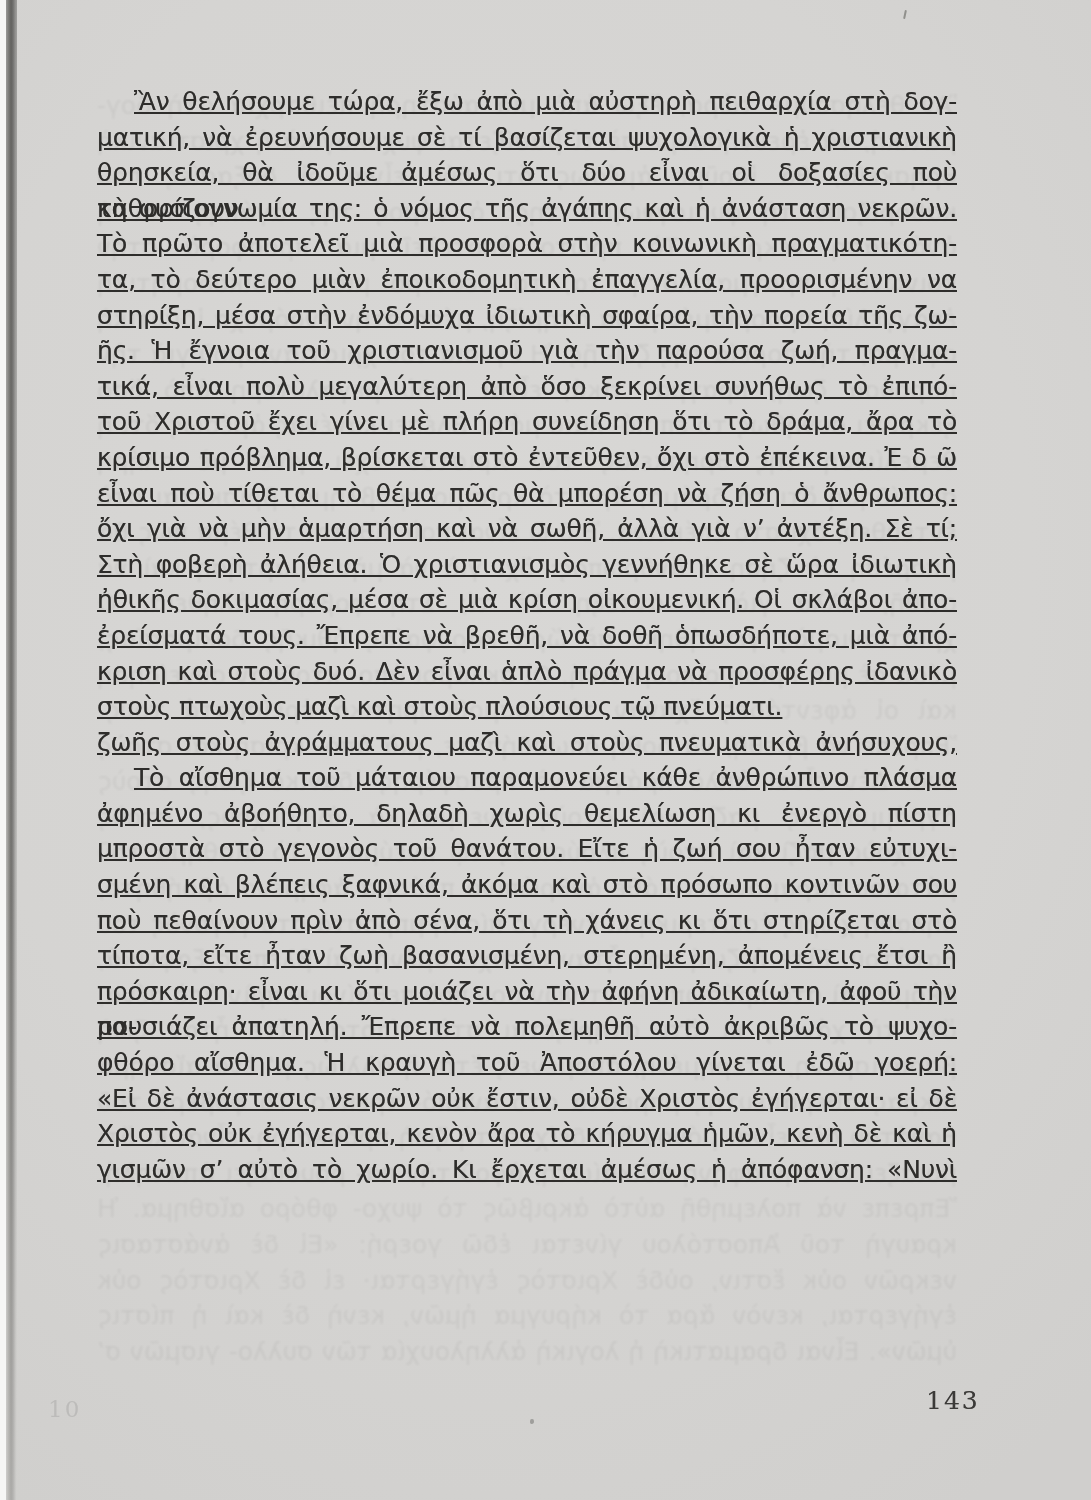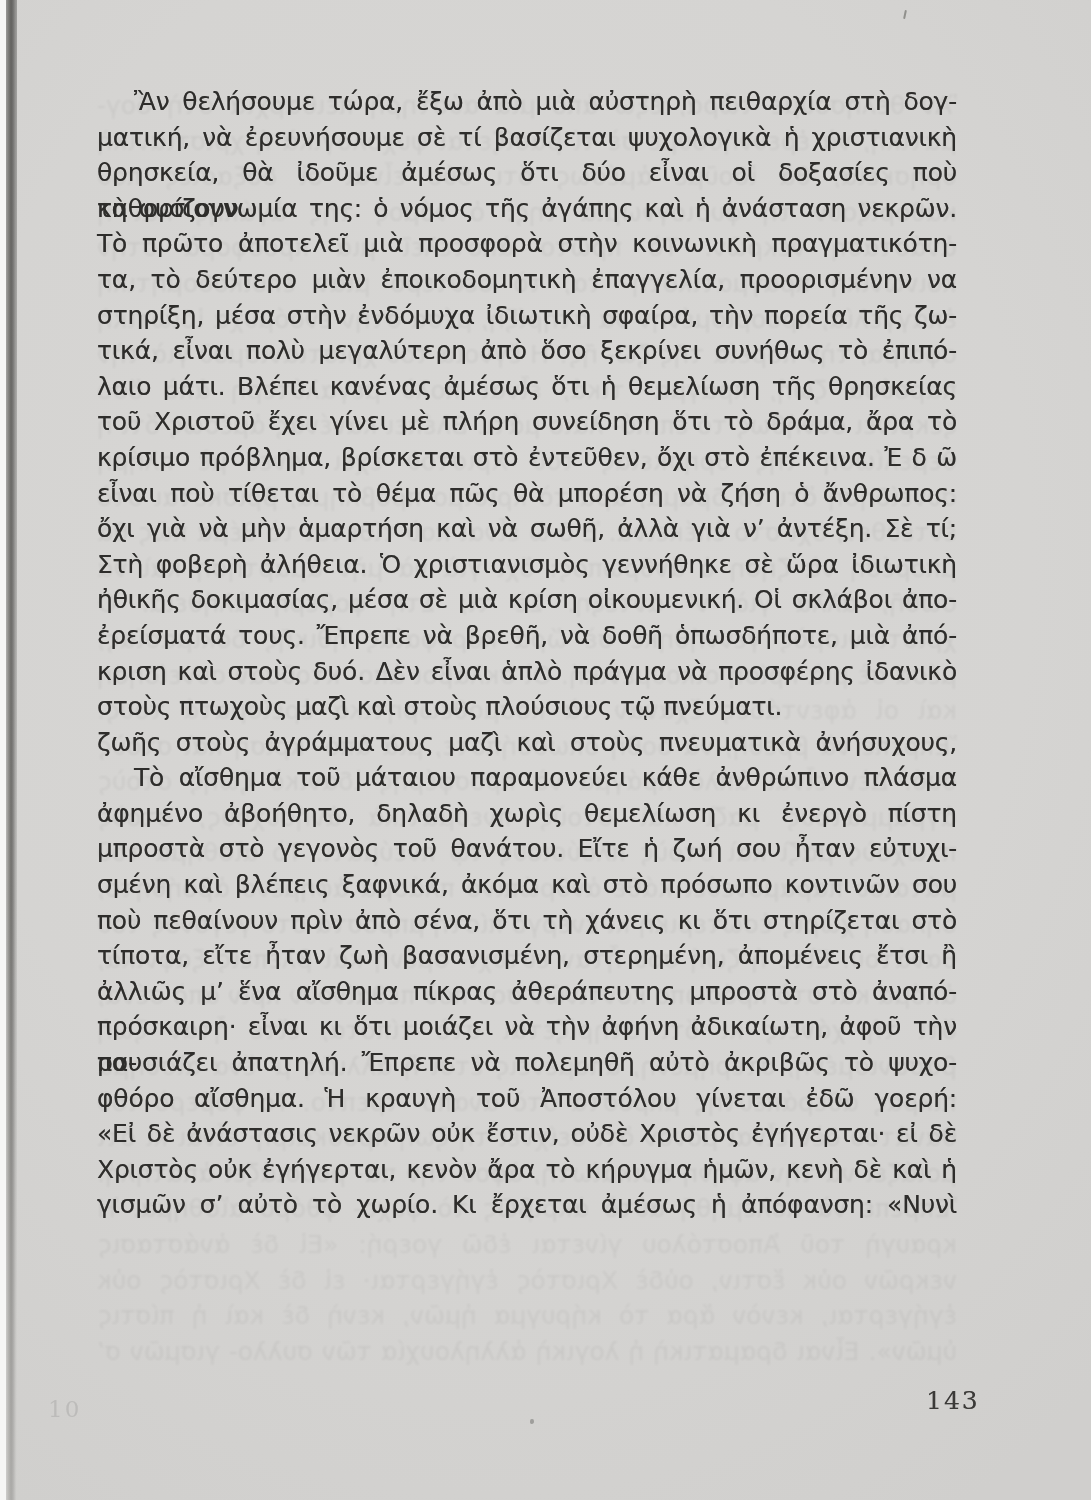--- a/index.html
+++ b/index.html
@@ -33,20 +33,21 @@
 
   
   .text-block {
     position: absolute; left: 97px; top: 84px; width: 860px;
     color: #2e2d2b;
     font-family: "DejaVu Sans", sans-serif;
     font-size: 25px;
     line-height: 35.6px;
     letter-spacing: -0.2px;
     text-shadow: 0 0 0.5px rgba(46,45,43,0.55);
+    text-decoration: underline;
   }
   .line {
     height: 35.6px;
     text-align: justify;
     text-align-last: justify;
   }
   .line.indent { padding-left: 37px; }
   .line.par-end { text-align-last: left; }
 
   
@@ -109,39 +110,38 @@
   <div class="bleed" aria-hidden="true">Ἂν θελήσουμε τώρα, ἔξω ἀπὸ μιὰ αὐστηρὴ πειθαρχία στὴ δογ- ματική, νὰ ἐρευνήσουμε σὲ τί βασίζεται ψυχολογικὰ ἡ χριστιανικὴ θρησκεία, θὰ ἰδοῦμε ἀμέσως ὅτι δύο εἶναι οἱ δοξασίες ποὺ καθορίζουν τὴ φυσιογνωμία της: ὁ νόμος τῆς ἀγάπης καὶ ἡ ἀνάσταση νεκρῶν. Τὸ πρῶτο ἀποτελεῖ μιὰ προσφορὰ στὴν κοινωνικὴ πραγματικότη- τα, τὸ δεύτερο μιὰν ἐποικοδομητικὴ ἐπαγγελία, προορισμένην να στηρίξη, μέσα στὴν ἐνδόμυχα ἰδιωτικὴ σφαίρα, τὴν πορεία τῆς ζω- ῆς. Ἡ ἔγνοια τοῦ χριστιανισμοῦ γιὰ τὴν παρούσα ζωή, πραγμα- τικά, εἶναι πολὺ μεγαλύτερη ἀπὸ ὅσο ξεκρίνει συνήθως τὸ ἐπιπό- λαιο μάτι. Βλέπει κανένας ἀμέσως ὅτι ἡ θεμελίωση τῆς θρησκείας τοῦ Χριστοῦ ἔχει γίνει μὲ πλήρη συνείδηση ὅτι τὸ δράμα, ἄρα τὸ κρίσιμο πρόβλημα, βρίσκεται στὸ ἐντεῦθεν, ὄχι στὸ ἐπέκεινα. Ἐ δ ῶ εἶναι ποὺ τίθεται τὸ θέμα πῶς θὰ μπορέση νὰ ζήση ὁ ἄνθρωπος: ὄχι γιὰ νὰ μὴν ἁμαρτήση καὶ νὰ σωθῆ, ἀλλὰ γιὰ ν’ ἀντέξη. Σὲ τί; Στὴ φοβερὴ ἀλήθεια. Ὁ χριστιανισμὸς γεννήθηκε σὲ ὥρα κορυφαίας ἠθικῆς δοκιμασίας, μέσα σὲ μιὰ κρίση οἰκουμενική. Οἱ σκλάβοι ἀπο- κτοῦσαν συνείδηση καὶ οἱ ἀφεντάδες ἔχαναν τὰ κοσμοθεωρητικὰ ἐρείσματά τους. Ἔπρεπε νὰ βρεθῆ, νὰ δοθῆ ὁπωσδήποτε, μιὰ ἀπό- κριση καὶ στοὺς δυό. Δὲν εἶναι ἁπλὸ πράγμα νὰ προσφέρης ἰδανικὸ ζωῆς στοὺς ἀγράμματους μαζὶ καὶ στοὺς πνευματικὰ ἀνήσυχους, στοὺς πτωχοὺς μαζὶ καὶ στοὺς πλούσιους τῷ πνεύματι. Τὸ αἴσθημα τοῦ μάταιου παραμονεύει κάθε ἀνθρώπινο πλάσμα ἀφημένο ἀβοήθητο, δηλαδὴ χωρὶς ἐσωτερικὴ κι ἐνεργὸ πίστη μπροστὰ στὸ γεγονὸς τοῦ θανάτου. Εἴτε ἡ ζωή σου ἦταν εὐτυχι- σμένη καὶ βλέπεις ξαφνικά, ἀκόμα καὶ στὸ πρόσωπο κοντινῶν σου ποὺ πεθαίνουν πρὶν ἀπὸ σένα, ὅτι τὴ χάνεις κι ὅτι στηρίζεται στὸ τίποτα, εἴτε ἦταν ζωὴ βασανισμένη, στερημένη, ἀπομένεις ἔτσι ἢ ἀλλιῶς μ’ ἕνα αἴσθημα πίκρας ἀθεράπευτης μπροστὰ στὸ ἀναπό- τρεπτο. Τὸ φοβερὸ τοῦ θανάτου δὲν εἶναι μόνον ὅτι δείχνει τὴ ζωὴ πρόσκαιρη· εἶναι κι ὅτι μοιάζει νὰ τὴν ἀφήνη ἀδικαίωτη, ἀφοῦ τὴν πα- ρουσιάζει ἀπατηλή. Ἔπρεπε νὰ πολεμηθῆ αὐτὸ ἀκριβῶς τὸ ψυχο- φθόρο αἴσθημα. Ἡ κραυγὴ τοῦ Ἀποστόλου γίνεται ἐδῶ γοερή: «Εἰ δὲ ἀνάστασις νεκρῶν οὐκ ἔστιν, οὐδὲ Χριστὸς ἐγήγερται· εἰ δὲ Χριστὸς οὐκ ἐγήγερται, κενὸν ἄρα τὸ κήρυγμα ἡμῶν, κενὴ δὲ καὶ ἡ πίστις ὑμῶν». Εἶναι δραματικὴ ἡ λογικὴ ἀλληλουχία τῶν συλλο- γισμῶν σ’ αὐτὸ τὸ χωρίο. Κι ἔρχεται ἀμέσως ἡ ἀπόφανση: «Νυνὶ</div>
 
   <div class="text-block">
     <div class="line indent">Ἂν θελήσουμε τώρα, ἔξω ἀπὸ μιὰ αὐστηρὴ πειθαρχία στὴ δογ-</div>
     <div class="line">ματική, νὰ ἐρευνήσουμε σὲ τί βασίζεται ψυχολογικὰ ἡ χριστιανικὴ</div>
     <div class="line">θρησκεία, θὰ ἰδοῦμε ἀμέσως ὅτι δύο εἶναι οἱ δοξασίες ποὺ καθορίζουν</div>
     <div class="line">τὴ φυσιογνωμία της: ὁ νόμος τῆς ἀγάπης καὶ ἡ ἀνάσταση νεκρῶν.</div>
     <div class="line">Τὸ πρῶτο ἀποτελεῖ μιὰ προσφορὰ στὴν κοινωνικὴ πραγματικότη-</div>
     <div class="line">τα, τὸ δεύτερο μιὰν ἐποικοδομητικὴ ἐπαγγελία, προορισμένην να</div>
     <div class="line">στηρίξη, μέσα στὴν ἐνδόμυχα ἰδιωτικὴ σφαίρα, τὴν πορεία τῆς ζω-</div>
+    <div class="line">ῆς. Ἡ ἔγνοια τοῦ χριστιανισμοῦ γιὰ τὴν παρούσα ζωή, πραγμα-</div>
     <div class="line">τικά, εἶναι πολὺ μεγαλύτερη ἀπὸ ὅσο ξεκρίνει συνήθως τὸ ἐπιπό-</div>
-    <div class="line">λαιο μάτι. Βλέπει κανένας ἀμέσως ὅτι ἡ θεμελίωση τῆς θρησκείας</div>
     <div class="line">τοῦ Χριστοῦ ἔχει γίνει μὲ πλήρη συνείδηση ὅτι τὸ δράμα, ἄρα τὸ</div>
     <div class="line">κρίσιμο πρόβλημα, βρίσκεται στὸ ἐντεῦθεν, ὄχι στὸ ἐπέκεινα. Ἐ δ ῶ</div>
     <div class="line">εἶναι ποὺ τίθεται τὸ θέμα πῶς θὰ μπορέση νὰ ζήση ὁ ἄνθρωπος:</div>
     <div class="line">ὄχι γιὰ νὰ μὴν ἁμαρτήση καὶ νὰ σωθῆ, ἀλλὰ γιὰ ν’ ἀντέξη. Σὲ τί;</div>
     <div class="line">Στὴ φοβερὴ ἀλήθεια. Ὁ χριστιανισμὸς γεννήθηκε σὲ ὥρα ἰδιωτικὴ</div>
     <div class="line">ἠθικῆς δοκιμασίας, μέσα σὲ μιὰ κρίση οἰκουμενική. Οἱ σκλάβοι ἀπο-</div>
     <div class="line">ἐρείσματά τους. Ἔπρεπε νὰ βρεθῆ, νὰ δοθῆ ὁπωσδήποτε, μιὰ ἀπό-</div>
     <div class="line">κριση καὶ στοὺς δυό. Δὲν εἶναι ἁπλὸ πράγμα νὰ προσφέρης ἰδανικὸ</div>
     <div class="line par-end">στοὺς πτωχοὺς μαζὶ καὶ στοὺς πλούσιους τῷ πνεύματι.</div>
     <div class="line">ζωῆς στοὺς ἀγράμματους μαζὶ καὶ στοὺς πνευματικὰ ἀνήσυχους,</div>
     <div class="line indent">Τὸ αἴσθημα τοῦ μάταιου παραμονεύει κάθε ἀνθρώπινο πλάσμα</div>
     <div class="line">ἀφημένο ἀβοήθητο, δηλαδὴ χωρὶς θεμελίωση κι ἐνεργὸ πίστη</div>
     <div class="line">μπροστὰ στὸ γεγονὸς τοῦ θανάτου. Εἴτε ἡ ζωή σου ἦταν εὐτυχι-</div>
     <div class="line">σμένη καὶ βλέπεις ξαφνικά, ἀκόμα καὶ στὸ πρόσωπο κοντινῶν σου</div>
     <div class="line">ποὺ πεθαίνουν πρὶν ἀπὸ σένα, ὅτι τὴ χάνεις κι ὅτι στηρίζεται στὸ</div>
     <div class="line">τίποτα, εἴτε ἦταν ζωὴ βασανισμένη, στερημένη, ἀπομένεις ἔτσι ἢ</div>
-    <div class="line">ἀλλιῶς μ’ ἕνα αἴσθημα πίκρας ἀθεράπευτης μπροστὰ στὸ ἀναπό-</div>
     <div class="line">πρόσκαιρη· εἶναι κι ὅτι μοιάζει νὰ τὴν ἀφήνη ἀδικαίωτη, ἀφοῦ τὴν πα-</div>
     <div class="line">ρουσιάζει ἀπατηλή. Ἔπρεπε νὰ πολεμηθῆ αὐτὸ ἀκριβῶς τὸ ψυχο-</div>
     <div class="line">φθόρο αἴσθημα. Ἡ κραυγὴ τοῦ Ἀποστόλου γίνεται ἐδῶ γοερή:</div>
     <div class="line">«Εἰ δὲ ἀνάστασις νεκρῶν οὐκ ἔστιν, οὐδὲ Χριστὸς ἐγήγερται· εἰ δὲ</div>
     <div class="line">Χριστὸς οὐκ ἐγήγερται, κενὸν ἄρα τὸ κήρυγμα ἡμῶν, κενὴ δὲ καὶ ἡ</div>
     <div class="line">γισμῶν σ’ αὐτὸ τὸ χωρίο. Κι ἔρχεται ἀμέσως ἡ ἀπόφανση: «Νυνὶ</div>
   </div>
 
   <div class="page-number">143</div>
   <div class="ghost-number">10</div>

